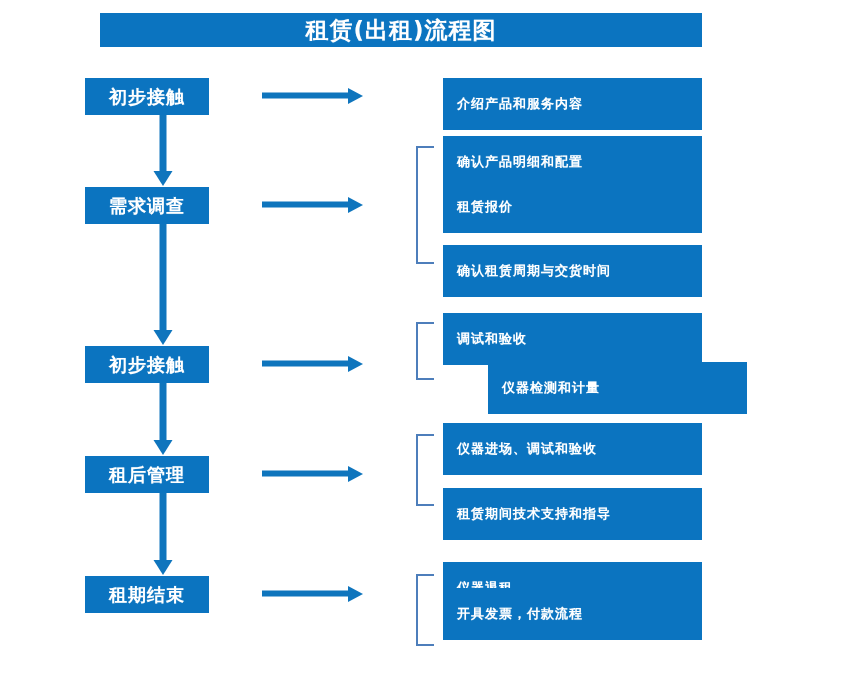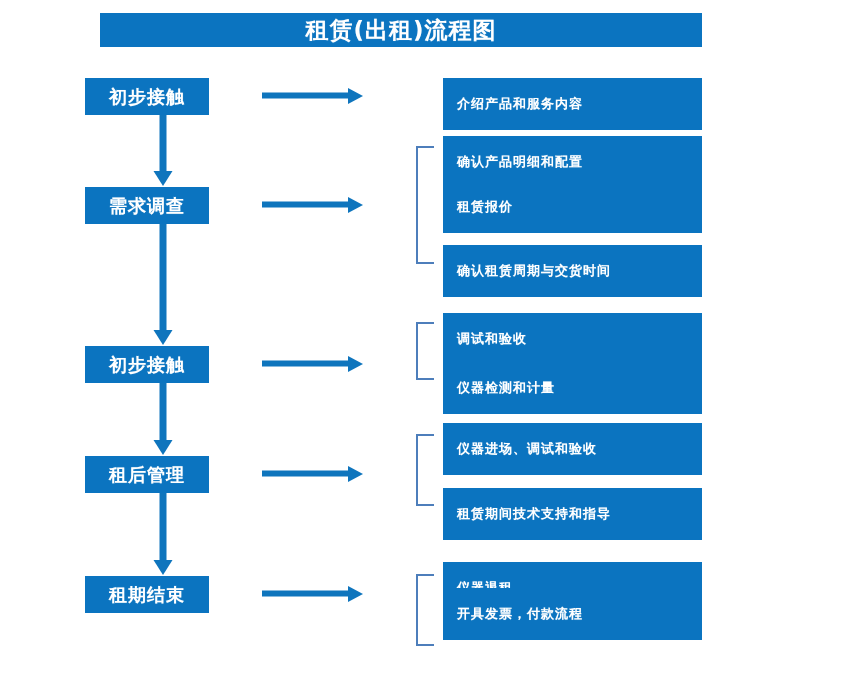--- a/index.html
+++ b/index.html
@@ -141,19 +141,19 @@
   <div class="bracket" style="left:416px; top:146px; height:118px;"></div>
   <div class="bracket" style="left:416px; top:322px; height:58px;"></div>
   <div class="bracket" style="left:416px; top:434px; height:72px;"></div>
   <div class="bracket" style="left:416px; top:574px; height:72px;"></div>
 
   <div class="box detail-box" style="top:78px;">介绍产品和服务内容</div>
   <div class="box detail-box" style="top:136px;">确认产品明细和配置</div>
   <div class="box detail-box" style="top:181px;">租赁报价</div>
   <div class="box detail-box" style="top:245px;">确认租赁周期与交货时间</div>
   <div class="box detail-box" style="top:313px;">调试和验收</div>
-  <div class="box detail-box" style="top:362px;">仪器检测和计量</div>
+  <div class="box detail-box" style="top:362px;margin-left:45px;">仪器检测和计量</div>
   <div class="box detail-box" style="top:423px;">仪器进场、调试和验收</div>
   <div class="box detail-box" style="top:488px;">租赁期间技术支持和指导</div>
   <div class="box detail-box" style="top:562px;">仪器退租</div>
   <div class="box detail-box" style="top:588px;">开具发票，付款流程</div>
 
 </div>
 
 </body></html>

